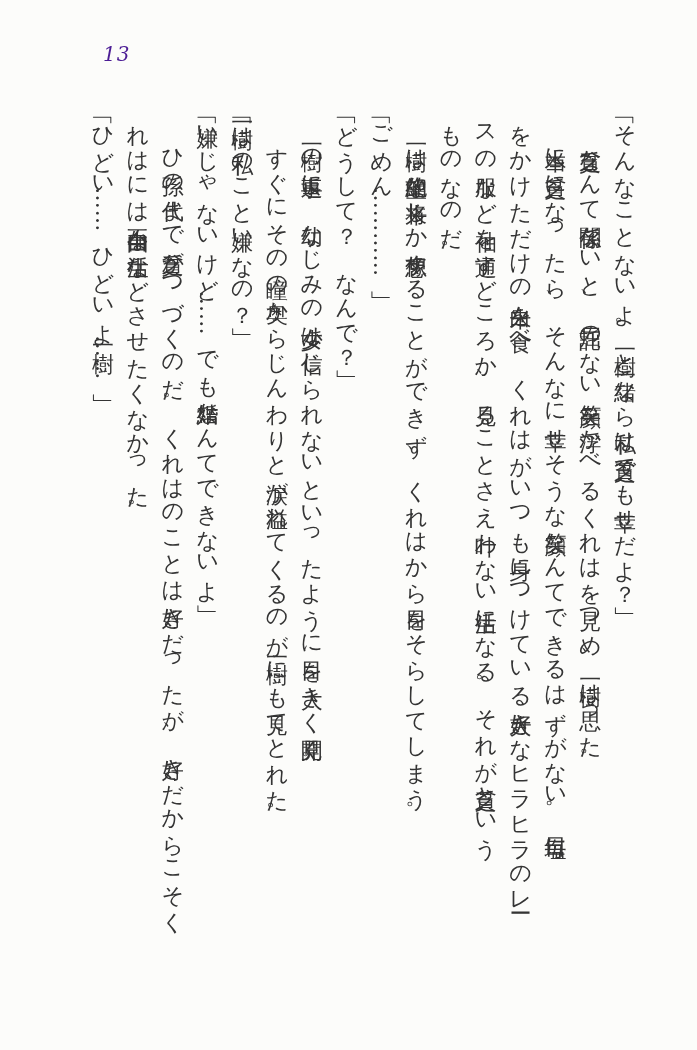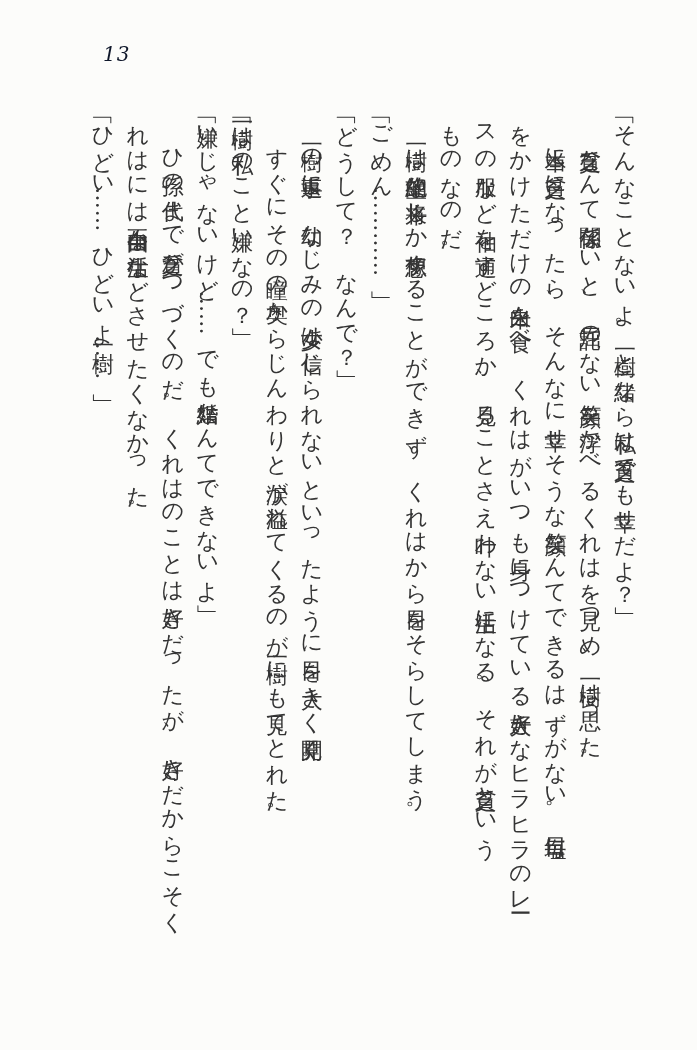--- a/index.html
+++ b/index.html
@@ -17,21 +17,21 @@
   .book-page {
     position: absolute;
     inset: 0;
   }
   .page-number {
     position: absolute;
     left: 103px;
     top: 42px;
     font-size: 20px;
     font-style: italic;
-    color: #0f172a;
+    color: #4c1d95;
     letter-spacing: 1px;
   }
   .text-block {
     position: absolute;
     top: 110px;
     right: 55px;
     height: 856px;
     width: 558px;
     writing-mode: vertical-rl;
     text-orientation: mixed;

